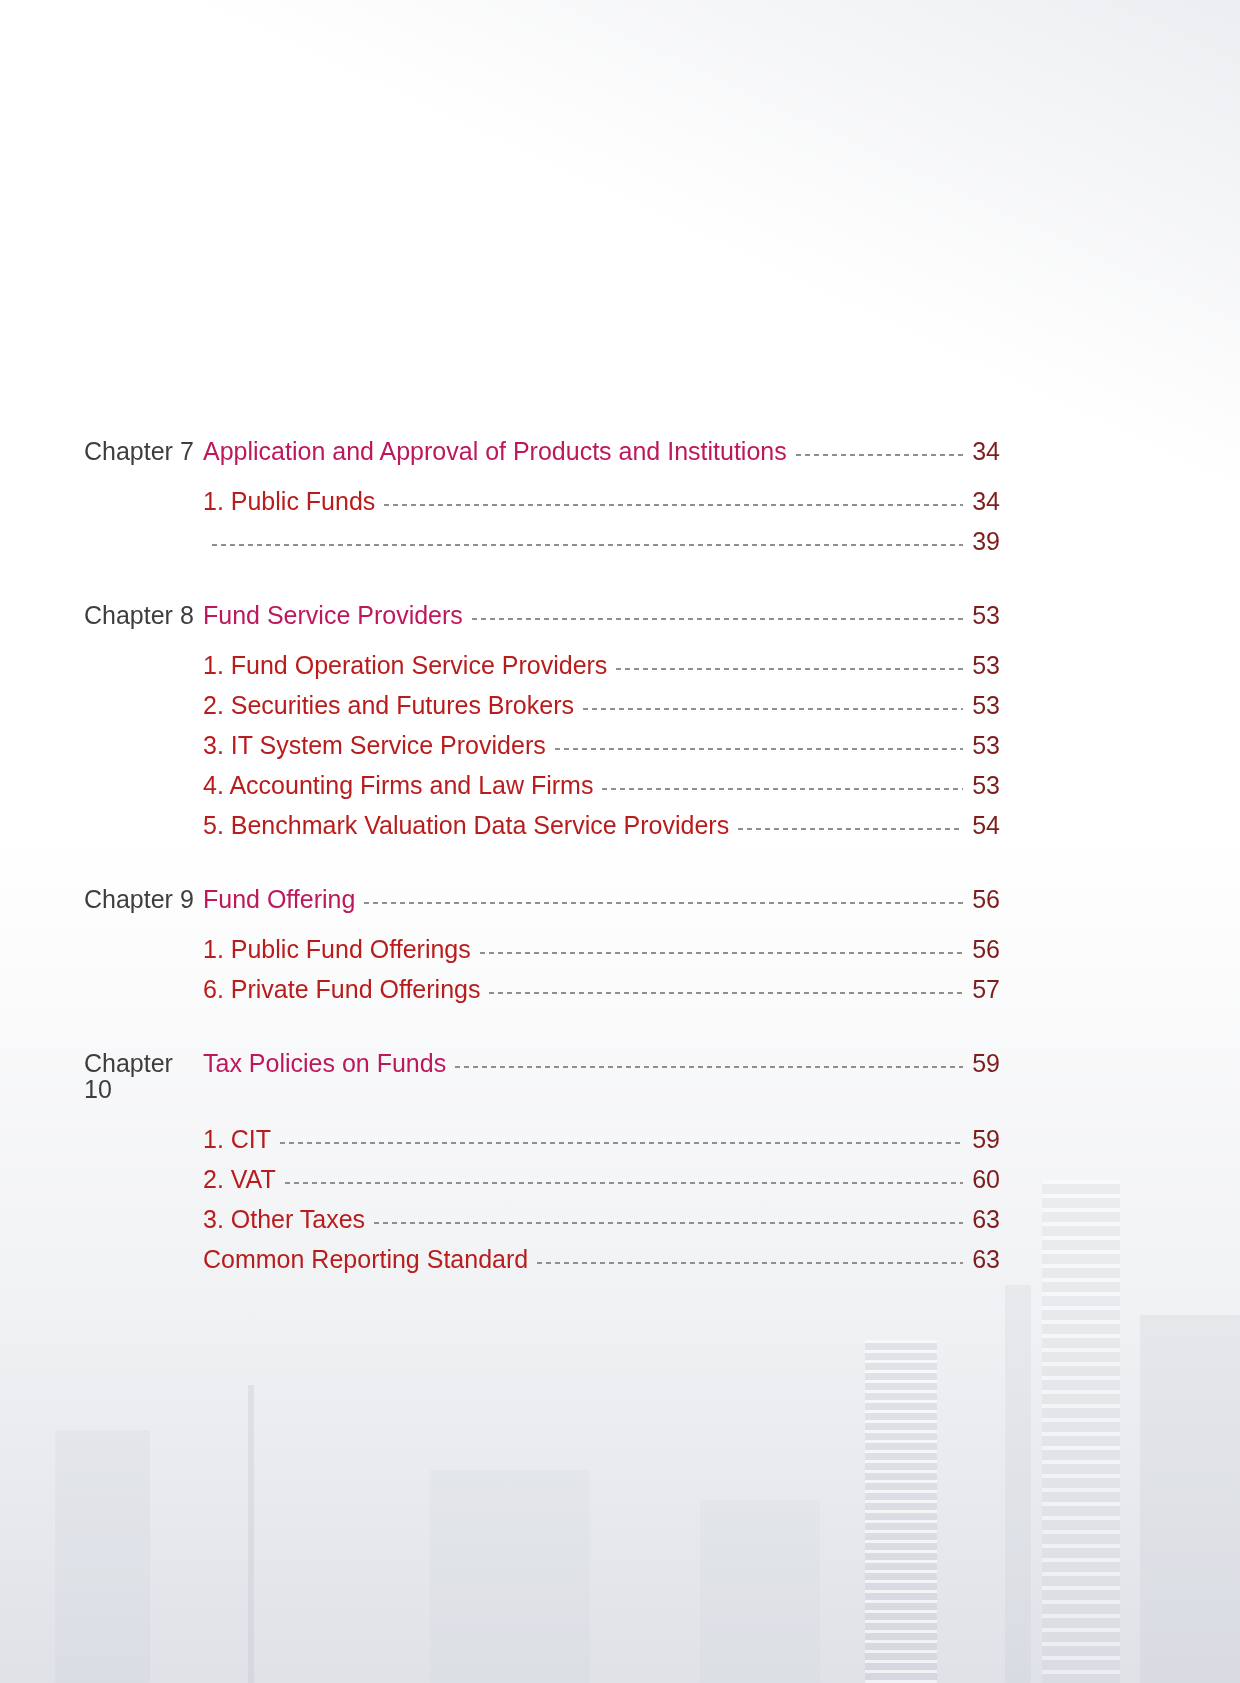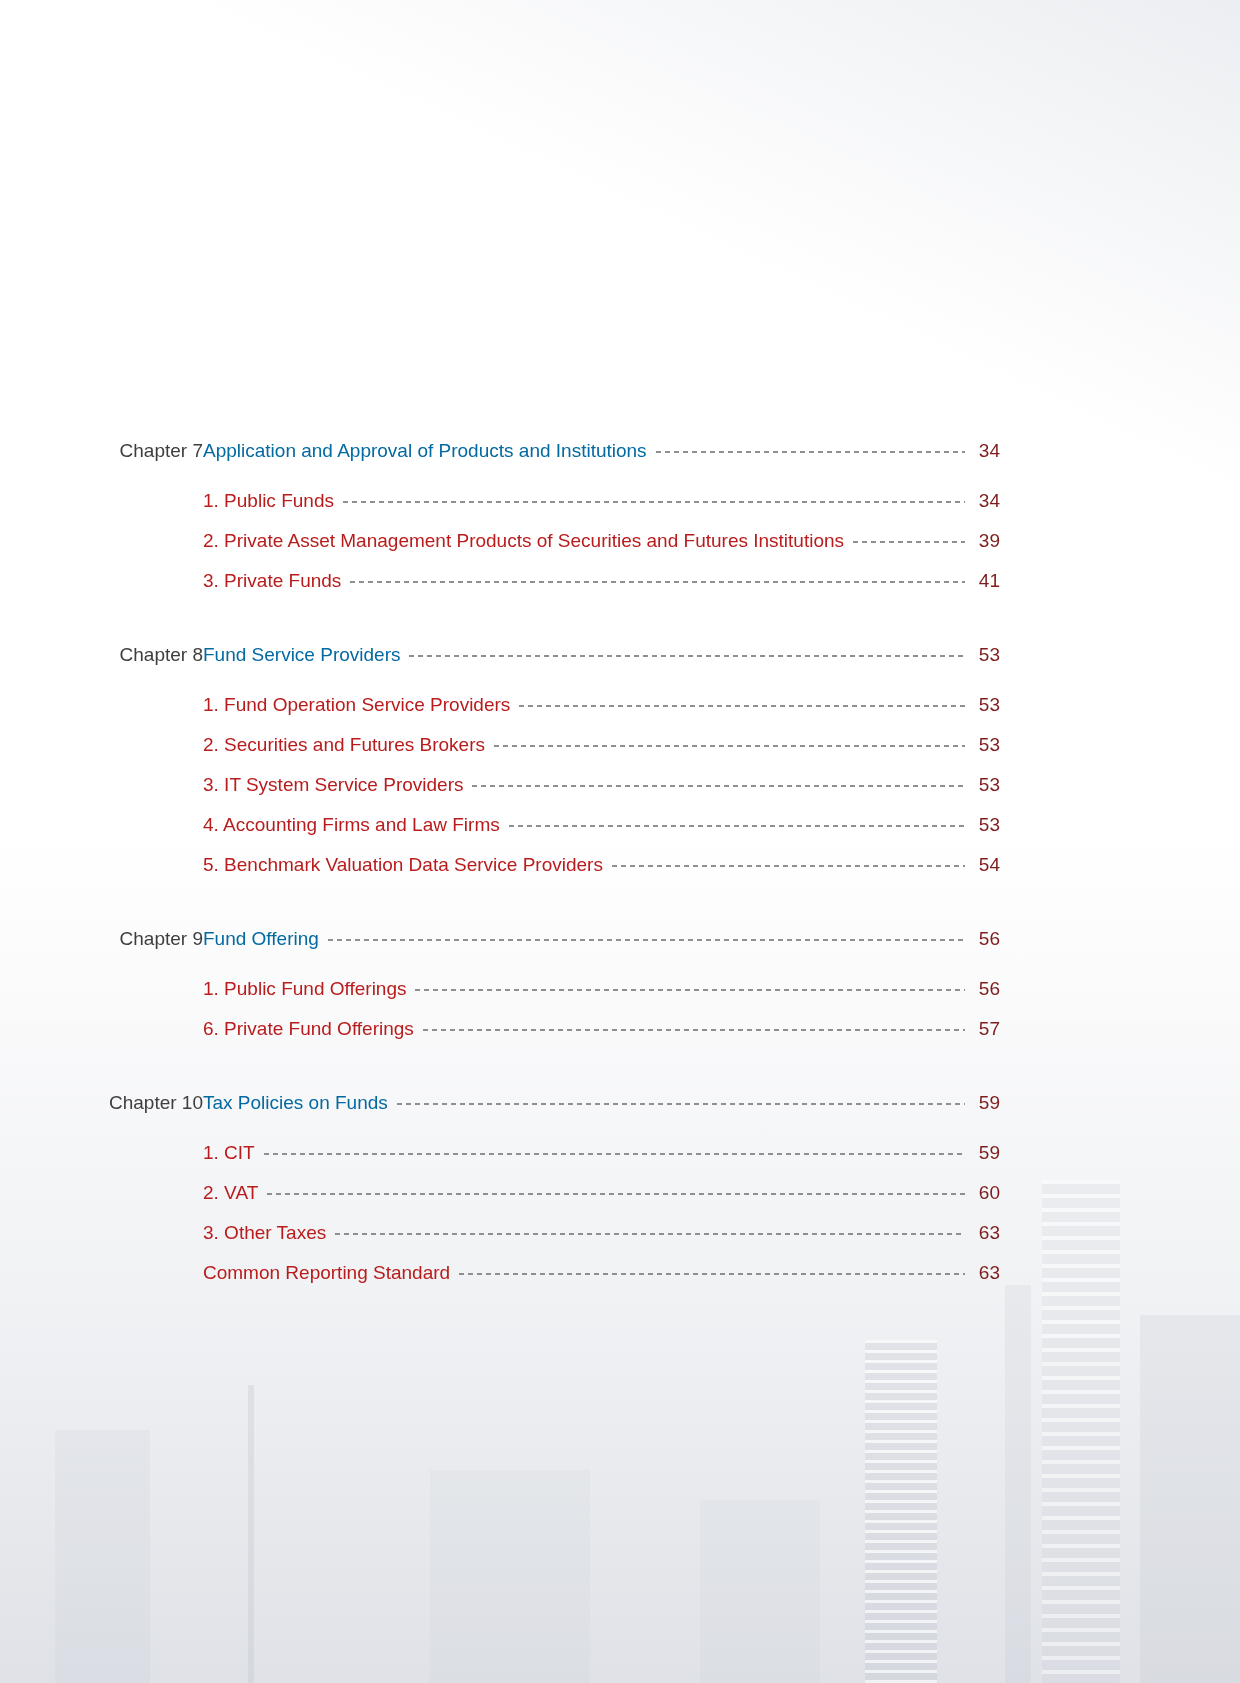--- a/index.html
+++ b/index.html
@@ -30,26 +30,26 @@
         background:repeating-linear-gradient(to bottom, rgba(255,255,255,0.4) 0 4px, rgba(185,190,200,0.16) 4px 14px); }
   .b4 { left:1140px; top:1315px; width:100px; height:368px; background:rgba(188,193,203,0.20); }
   .b5 { left:55px;  top:1430px; width:95px;  height:253px; background:rgba(195,200,209,0.16); }
   .b6 { left:248px; top:1385px; width:6px;   height:298px; background:rgba(185,190,200,0.28); }
   .b7 { left:430px; top:1470px; width:160px; height:213px; background:rgba(198,202,211,0.14); }
   .b8 { left:700px; top:1500px; width:120px; height:183px; background:rgba(198,202,211,0.14); }
 
   
   .toc { position:absolute; left:84px; top:438px; width:916px; }
   .chapter-block { margin-bottom:48px; }
-  .row { display:flex; align-items:baseline; font-size:19px; line-height:26px;text-align:right; }
+  .row { display:flex; align-items:baseline; font-size:25px; line-height:26px; }
   .row.chapter { margin-bottom:24px; }
   .row.item    { margin-bottom:14px; }
   .chap-col { width:119px; flex-shrink:0; color:#3e3e3e; }
   .entry { flex:1; display:flex; align-items:baseline; min-width:0; }
-  .title { color:#0369a1; white-space:nowrap; }
+  .title { color:#be185d; white-space:nowrap; }
   .label { color:#b91c1c; white-space:nowrap; }
   .italic { }
   .leader {
     flex:1 1 auto; min-width:18px; height:2px; margin:0 9px;
     background:repeating-linear-gradient(to right, #8f8f8f 0 5px, transparent 5px 9px);
     transform:translateY(-4px);
   }
   .page-num { flex-shrink:0; color:#7f1d1d; min-width:26px; }
 </style>
 </head>
@@ -83,33 +83,24 @@
       <div class="chap-col"></div>
       <div class="entry">
         <span class="label">1. Public Funds</span>
         <span class="leader"></span>
         <span class="page-num">34</span>
       </div>
     </div>
     <div class="row item">
       <div class="chap-col"></div>
       <div class="entry">
-        <span class="label">2. Private Asset Management Products of Securities and Futures Institutions</span>
         <span class="leader"></span>
         <span class="page-num">39</span>
       </div>
     </div>
-    <div class="row item">
-      <div class="chap-col"></div>
-      <div class="entry">
-        <span class="label">3. Private Funds</span>
-        <span class="leader"></span>
-        <span class="page-num">41</span>
-      </div>
-    </div>
   </section>
 
   <section class="chapter-block">
     <div class="row chapter">
       <div class="chap-col">Chapter 8</div>
       <div class="entry">
         <span class="title">Fund Service Providers</span>
         <span class="leader"></span>
         <span class="page-num">53</span>
       </div>

